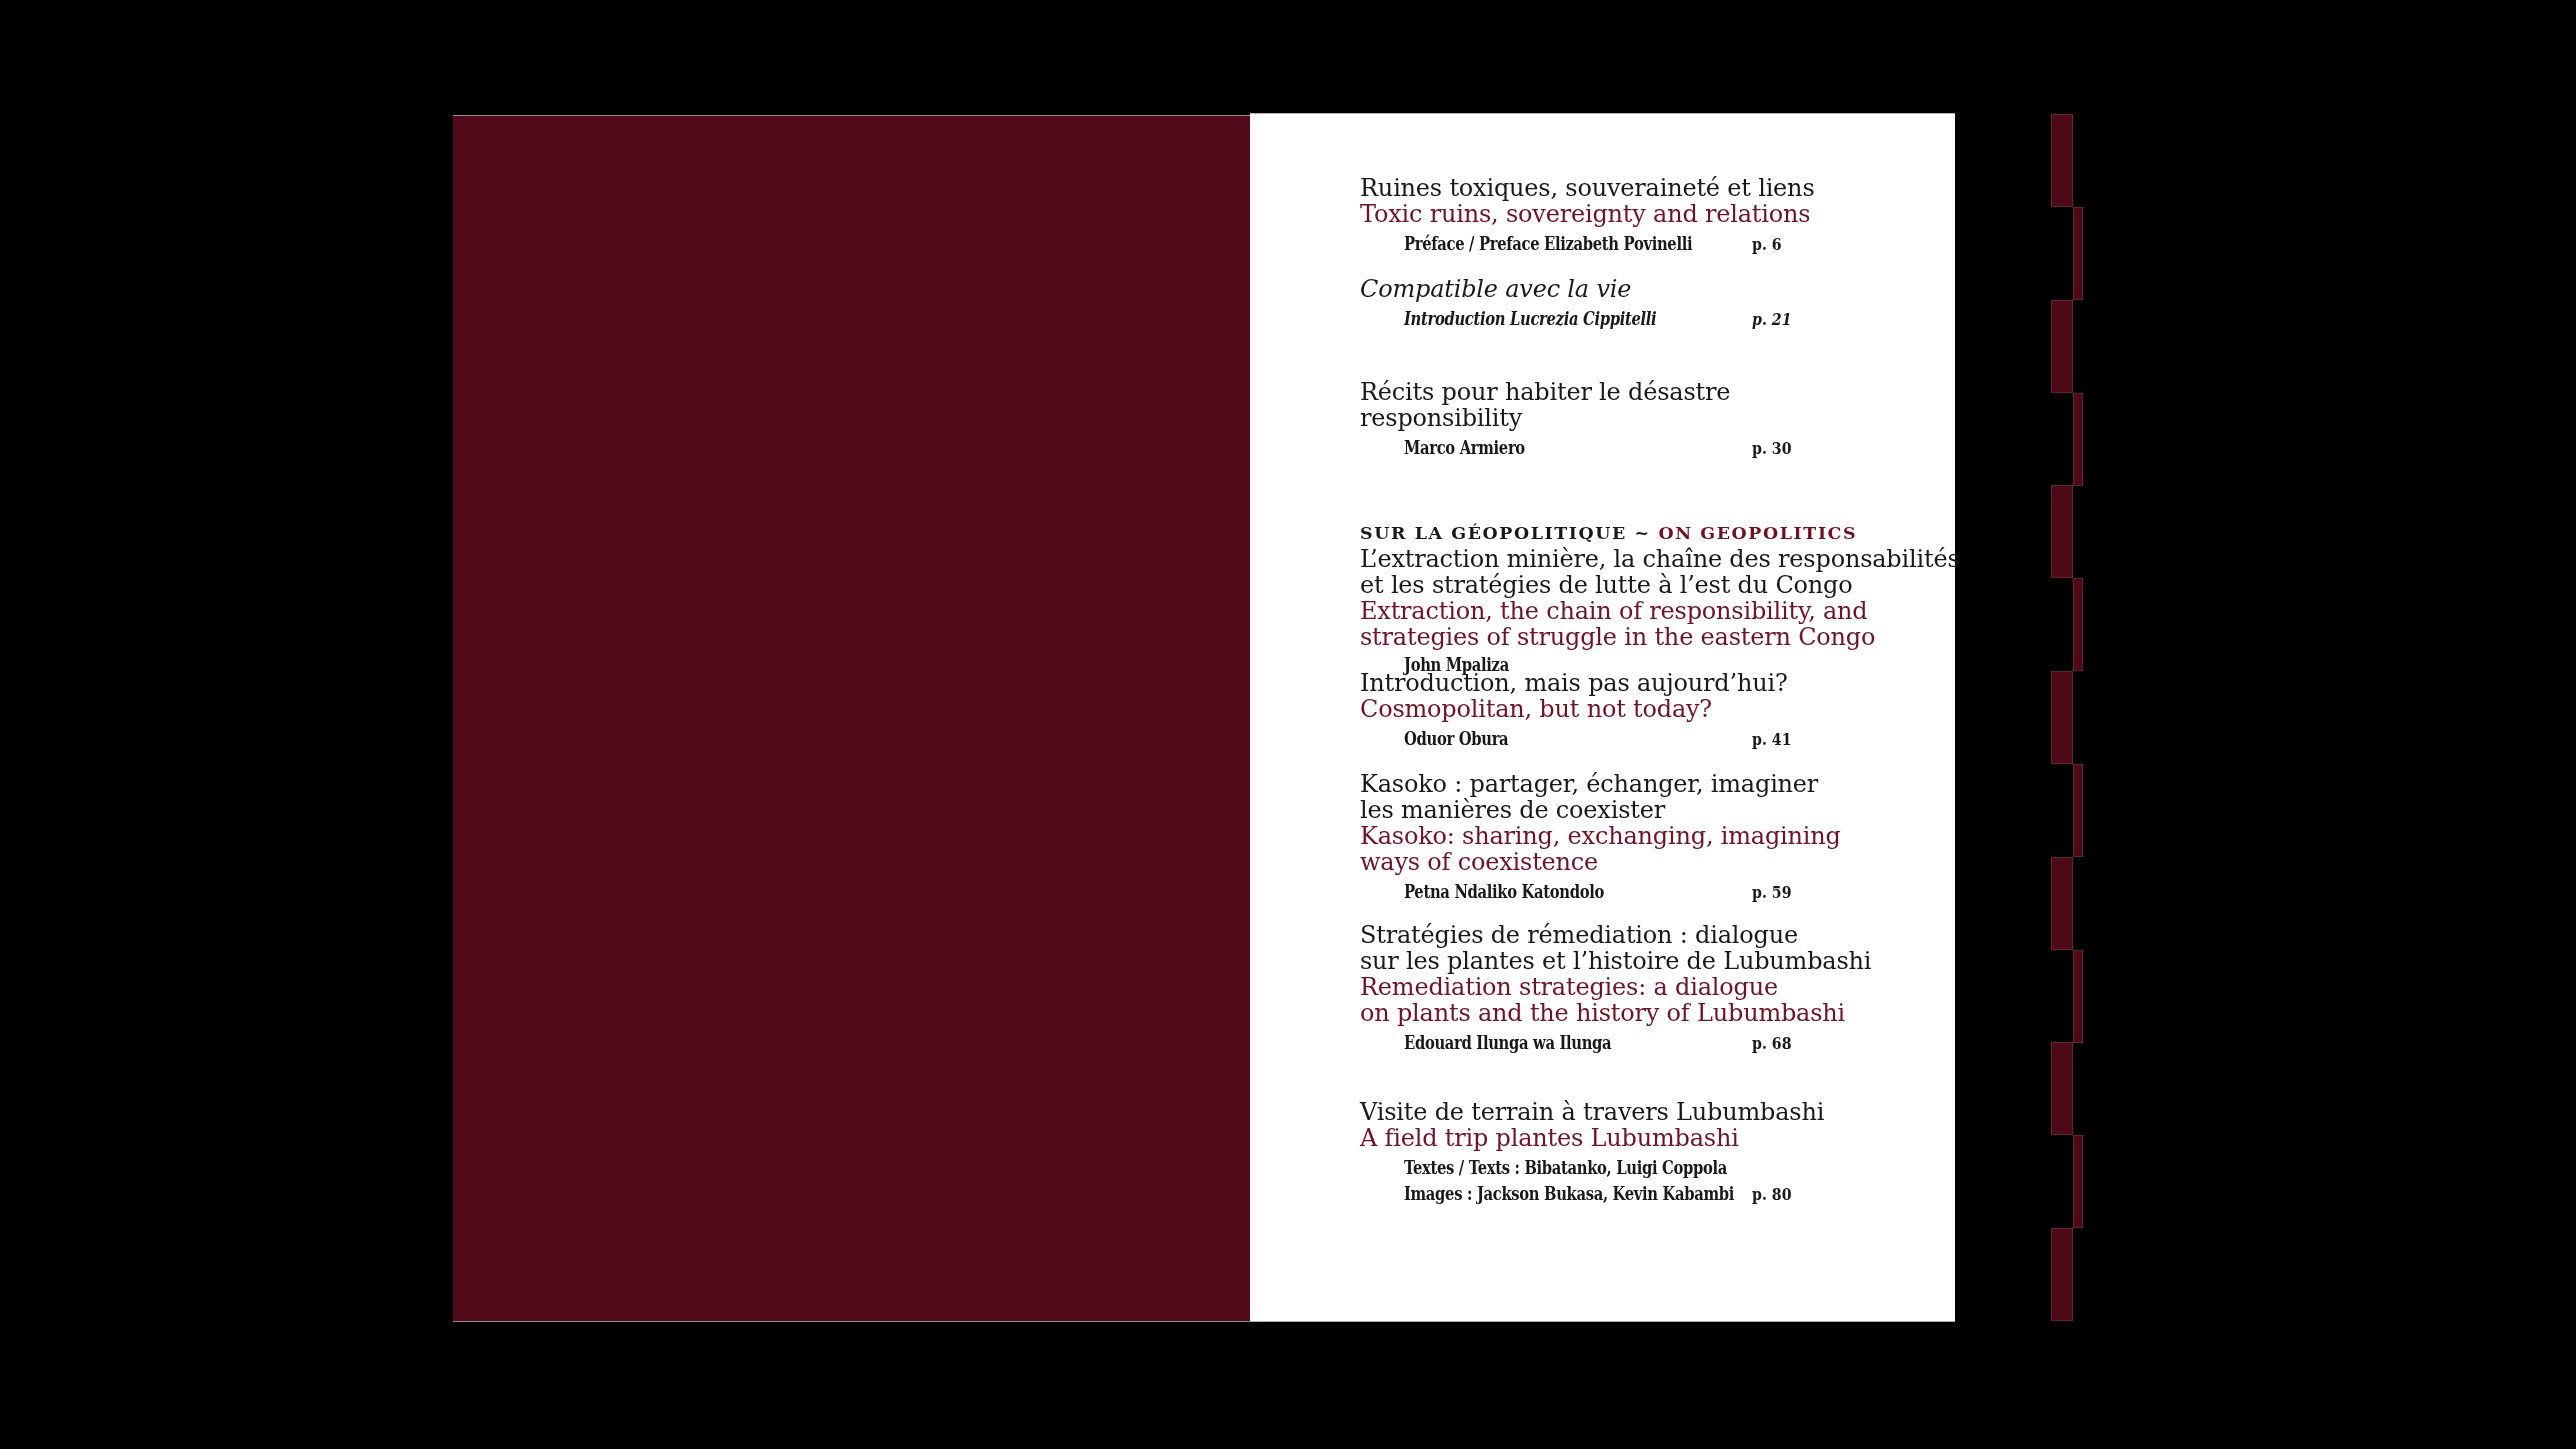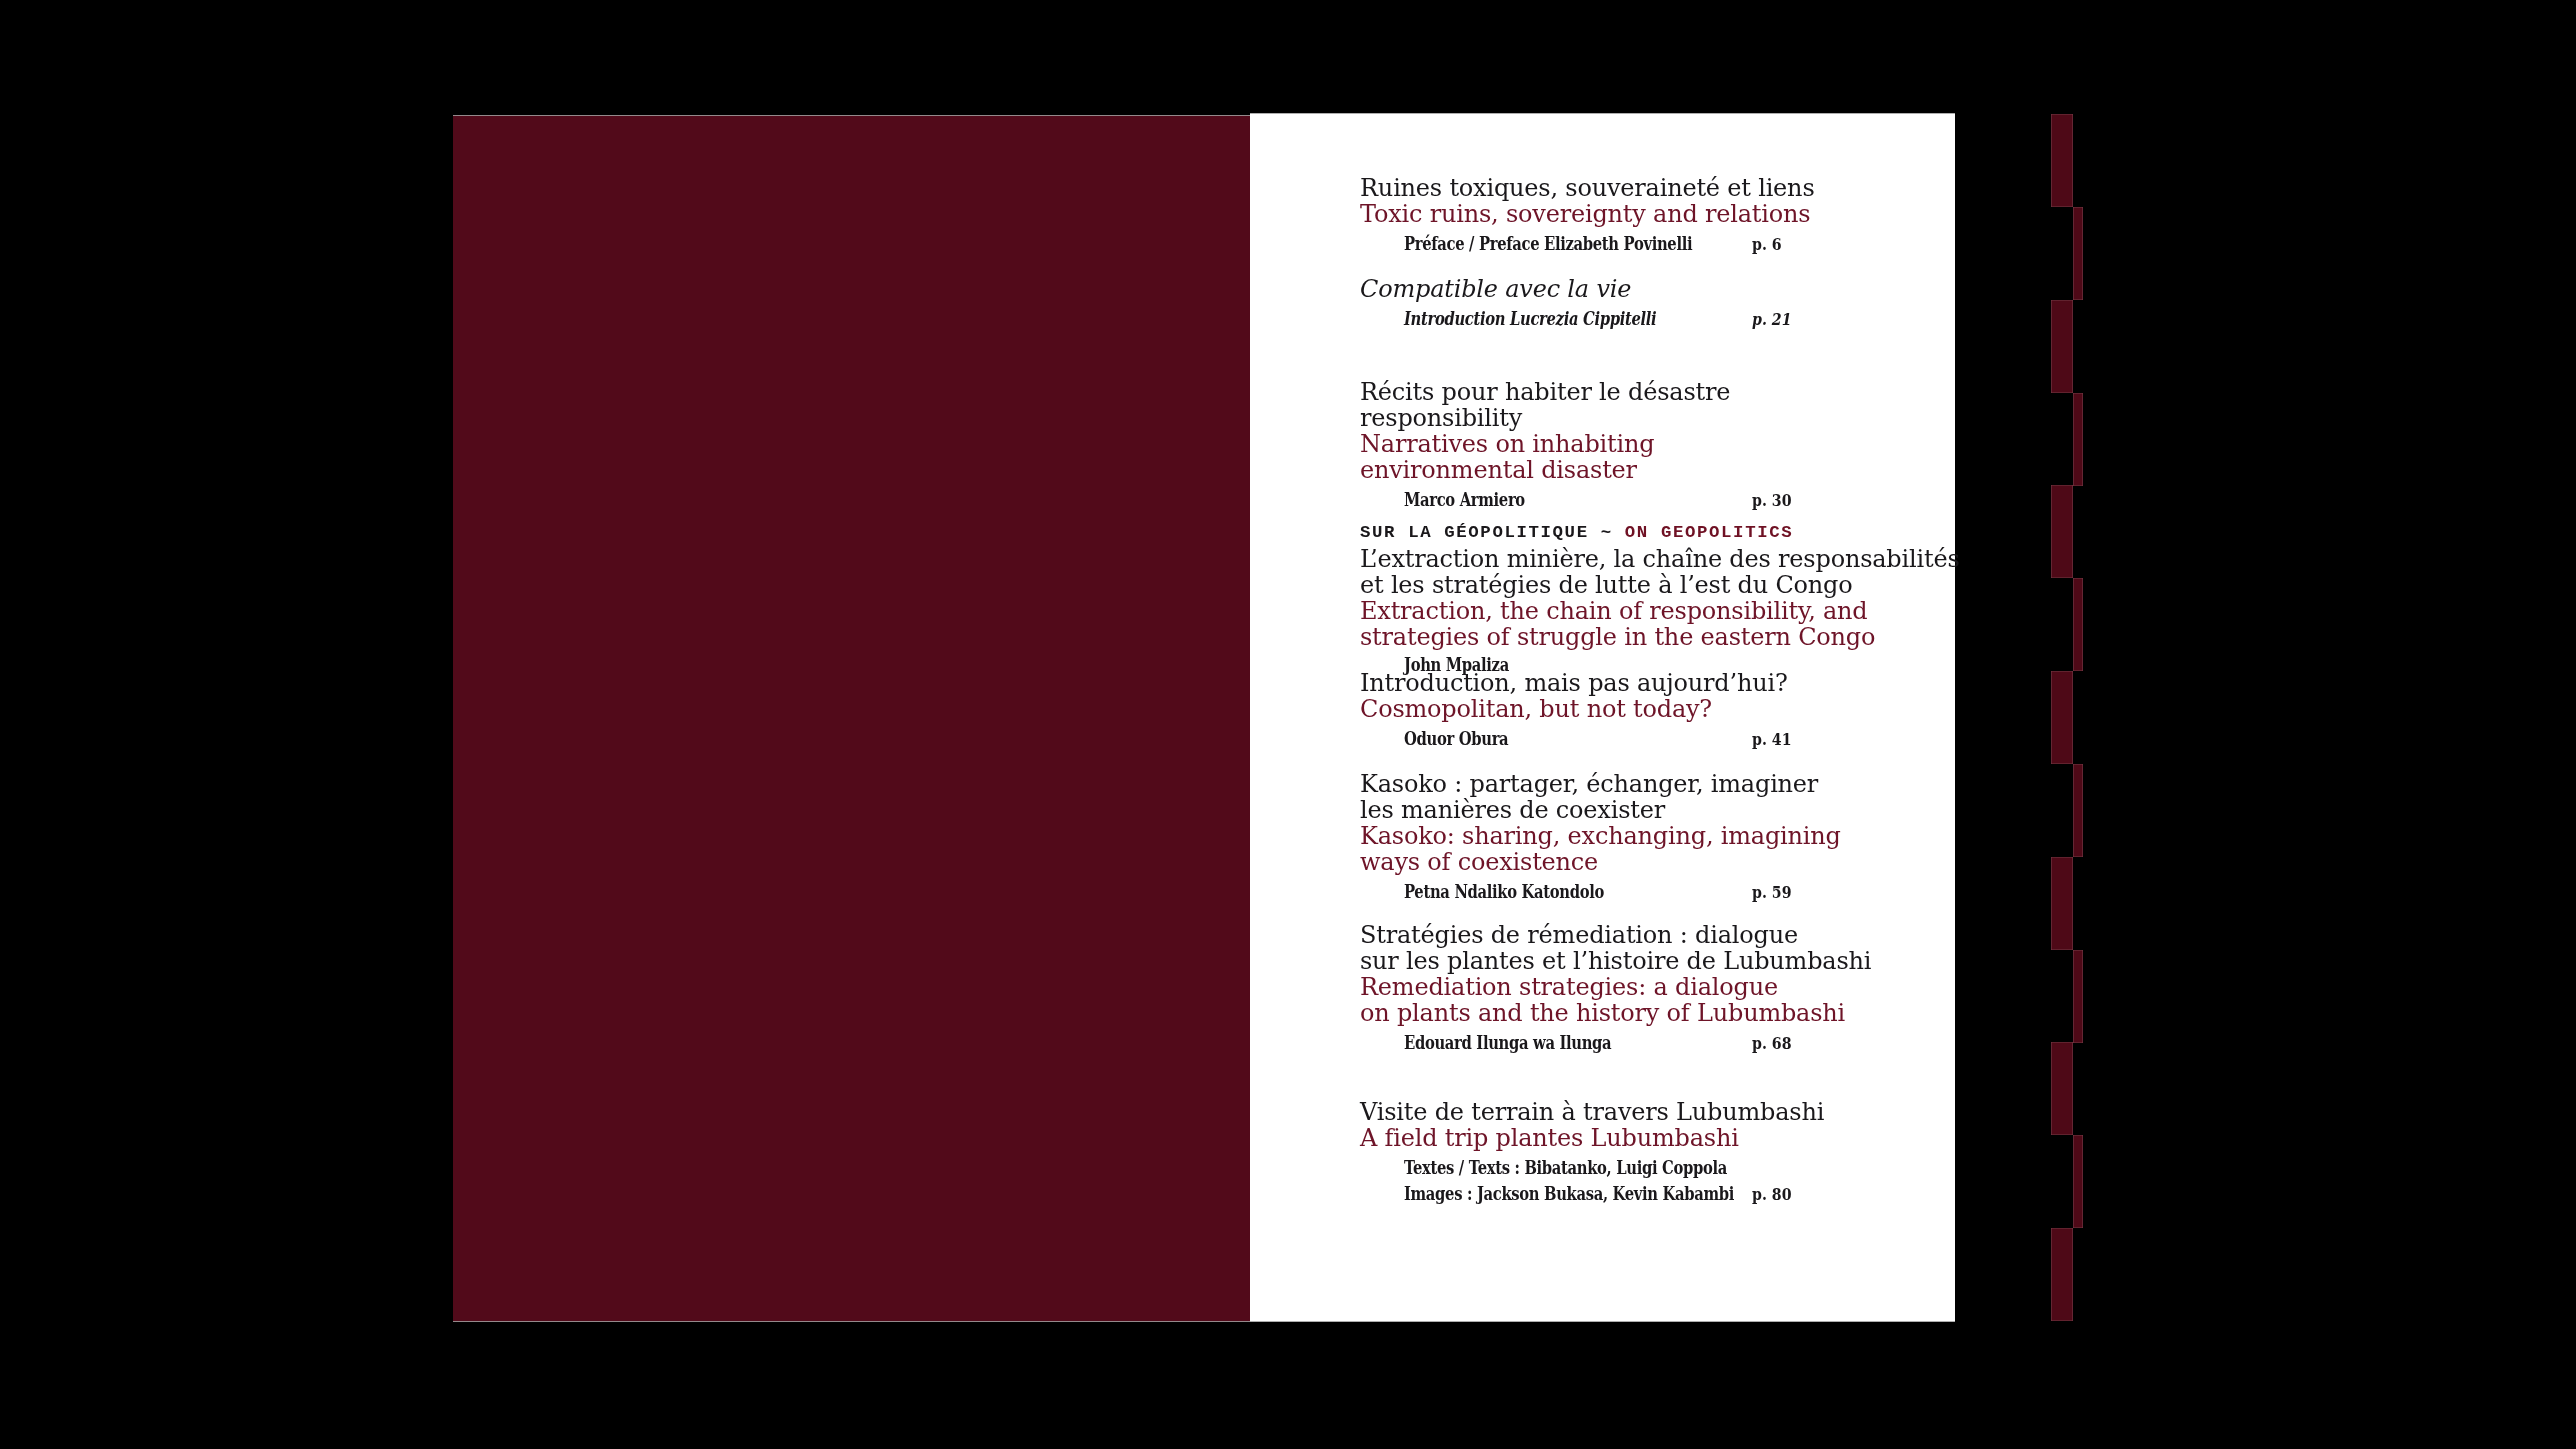--- a/index.html
+++ b/index.html
@@ -43,21 +43,21 @@
   .e5{top:556px;} .e6{top:657px;} .e7{top:808px;} .e8{top:985px;}
 
   .t-line{
     font-size:24px;line-height:26px;letter-spacing:-0.2px;
     color:var(--ink);white-space:nowrap;
   }
   .t-en .t-line{color:var(--maroon-text);}
 
   .sec-header{
     font-size:17.4px;line-height:24.5px;font-weight:bold;letter-spacing:1.6px;
-    color:var(--ink);white-space:nowrap;font-family:Liberation Mono, monospace;
+    color:var(--ink);white-space:nowrap;
   }
   .sec-header .hdr-en{color:var(--maroon-header);}
 
   .credits{margin-top:3.9px;}
   .credit-row{position:relative;height:26px;line-height:26px;white-space:nowrap;}
   .credit-text{
     display:inline-block;margin-left:44px;
     font-size:18px;font-weight:bold;letter-spacing:-0.4px;color:var(--ink);
     transform:scaleX(.82);transform-origin:0 50%;
   }
@@ -112,24 +112,20 @@
             <span class="credit-text">Introduction Lucrezia Cippitelli</span>
             <span class="pno">p. 21</span>
           </div>
         </div>
       </div>
 
       <div class="entry e3">
         <div class="t-fr">
           <div class="t-line">Récits pour habiter le désastre</div>
           <div class="t-line">responsibility</div>
-        </div>
-        <div class="t-en">
-          <div class="t-line">Narratives on inhabiting</div>
-          <div class="t-line">environmental disaster</div>
         </div>
         <div class="credits">
           <div class="credit-row">
             <span class="credit-text">Marco Armiero</span>
             <span class="pno">p. 30</span>
           </div>
         </div>
       </div>
 
       <div class="entry e4">

